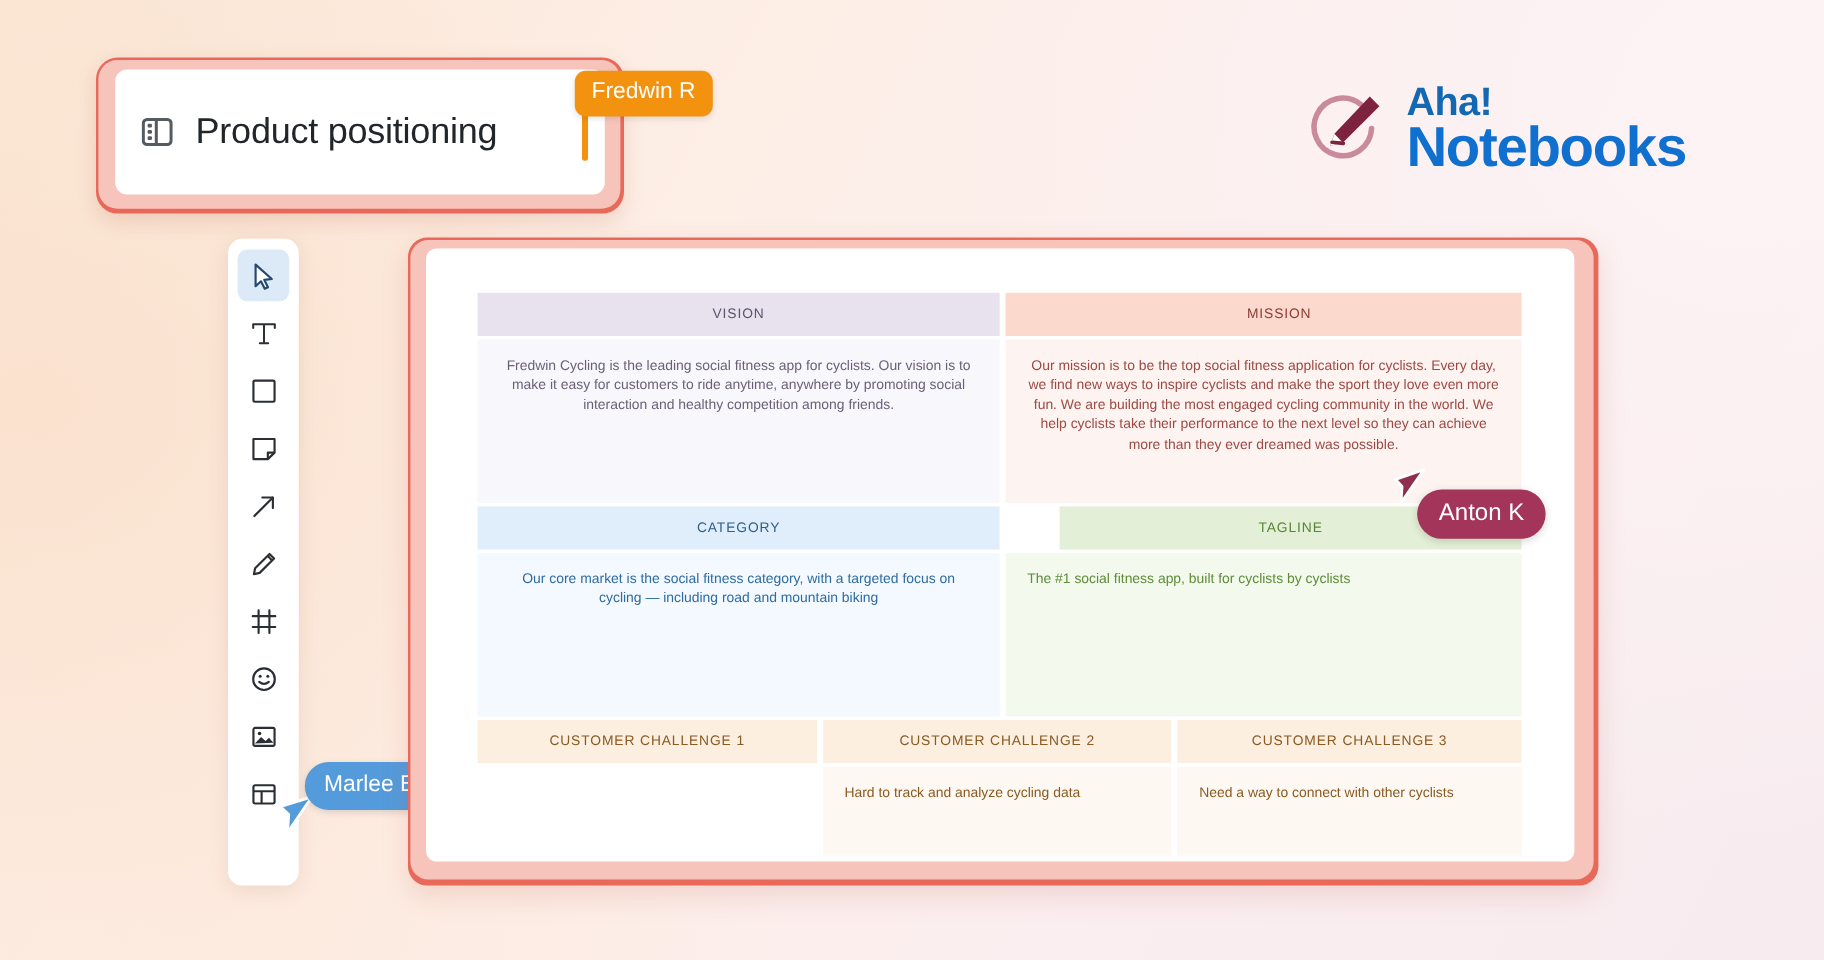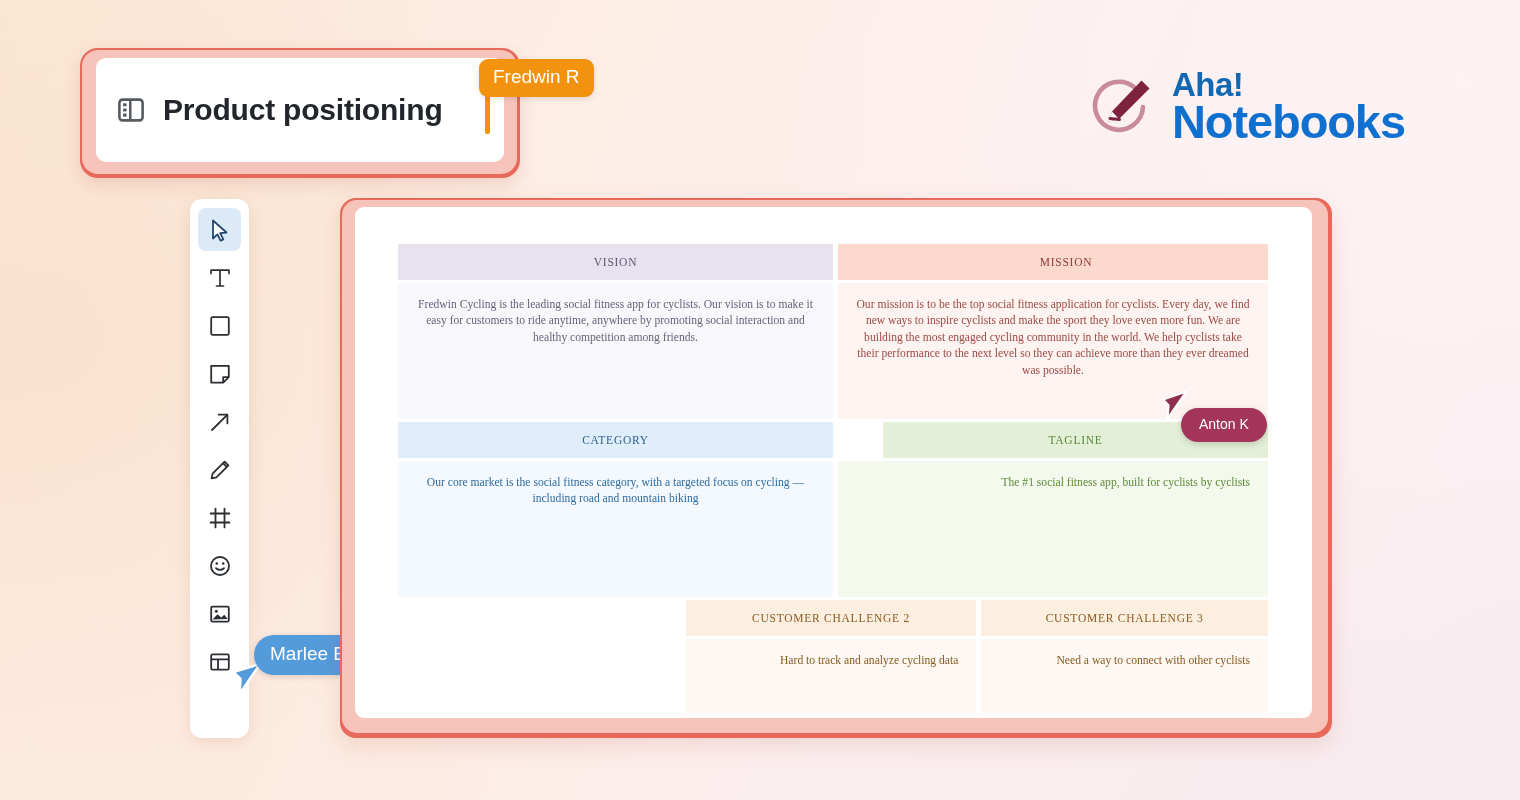--- a/index.html
+++ b/index.html
@@ -45,21 +45,21 @@
     border-radius: 10px;
     background: #ffffff;
     display: flex;
     align-items: center;
     padding-left: 22px;
     gap: 19px;
   }
   #wb-icon { width: 26px; height: 24px; flex: 0 0 auto; display:block; }
   #doc-title {
     font-size: 30px;
-    font-weight: bold;
+    font-weight: normal;
     color: #22262b;
     letter-spacing: -0.2px;
     white-space: nowrap;
   }
 
   
   #brittany-caret {
     position: absolute;
     left: 485px; top: 92px;
     width: 5px; height: 42px;
@@ -157,32 +157,32 @@
     background: #ffffff;
     overflow: hidden;
   }
 
   
   #grid {
     position: absolute;
     left: 43px; top: 37px;
     width: 870px;
   }
-  .band { display: flex; gap: 5px; font-family: Liberation Serif, serif; }
+  .band { display: flex; gap: 5px; }
   .cellcol { display: flex; flex-direction: column; gap: 3px; }
   .cell-head {
     height: 36px;
     display: flex; align-items: center; justify-content: center;
     font-size: 11.5px;
     letter-spacing: 0.75px;
     font-weight: normal;
   }
   .cell-body {
     display: flex;
-    justify-content: flex-end;
+    justify-content: flex-start;
     padding: 14px 18px 0;
     font-size: 11.6px;
     line-height: 1.42;
     text-align: center;
   }
   .band + .band { margin-top: 3px; }
 
   
   .p-vision .cell-head  { background:#e7e2ee; color:#5d5470; }
   .p-vision .cell-body  { background:#f8f7fb; color:#6a6179; }
@@ -199,21 +199,21 @@
   .p-challenge .cell-head { background:#fcefdf; color:#8a5a22; }
   .p-challenge .cell-body { background:#fdf8f1; color:#8a5a22; }
 
   
   #anton-cursor { position: absolute; left: 1162px; top: 388px; width: 26px; height: 34px; }
   #anton-badge {
     position: absolute;
     left: 1181px; top: 408px;
     background: #a3345a;
     color: #ffffff;
-    font-size: 14px;
+    font-size: 20px;
     padding: 8px 18px 10px;
     border-radius: 22px;
     white-space: nowrap;
     box-shadow: 0 2px 7px rgba(0,0,0,0.16);
   }
 </style>
 </head>
 <body>
 
 <div id="stage">
@@ -354,20 +354,21 @@
             </div>
             <div class="cellcol p-tagline" style="width: 431px;">
               <div class="cell-head">TAGLINE</div>
               <div class="cell-body" style="height: 136px;">
                 <div style="max-width: 395px;">The #1 social fitness app, built for cyclists by cyclists</div>
               </div>
             </div>
           </div>
           <div class="band">
             <div class="cellcol p-challenge" style="width: 284px;">
+              <div class="cell-head">CUSTOMER CHALLENGE 1</div>
             </div>
             <div class="cellcol p-challenge" style="width: 292px;">
               <div class="cell-head">CUSTOMER CHALLENGE 2</div>
               <div class="cell-body" style="height: 74px;">
                 <div style="max-width: 256px;">Hard to track and analyze cycling data</div>
               </div>
             </div>
             <div class="cellcol p-challenge" style="width: 288px;">
               <div class="cell-head">CUSTOMER CHALLENGE 3</div>
               <div class="cell-body" style="height: 74px;">

